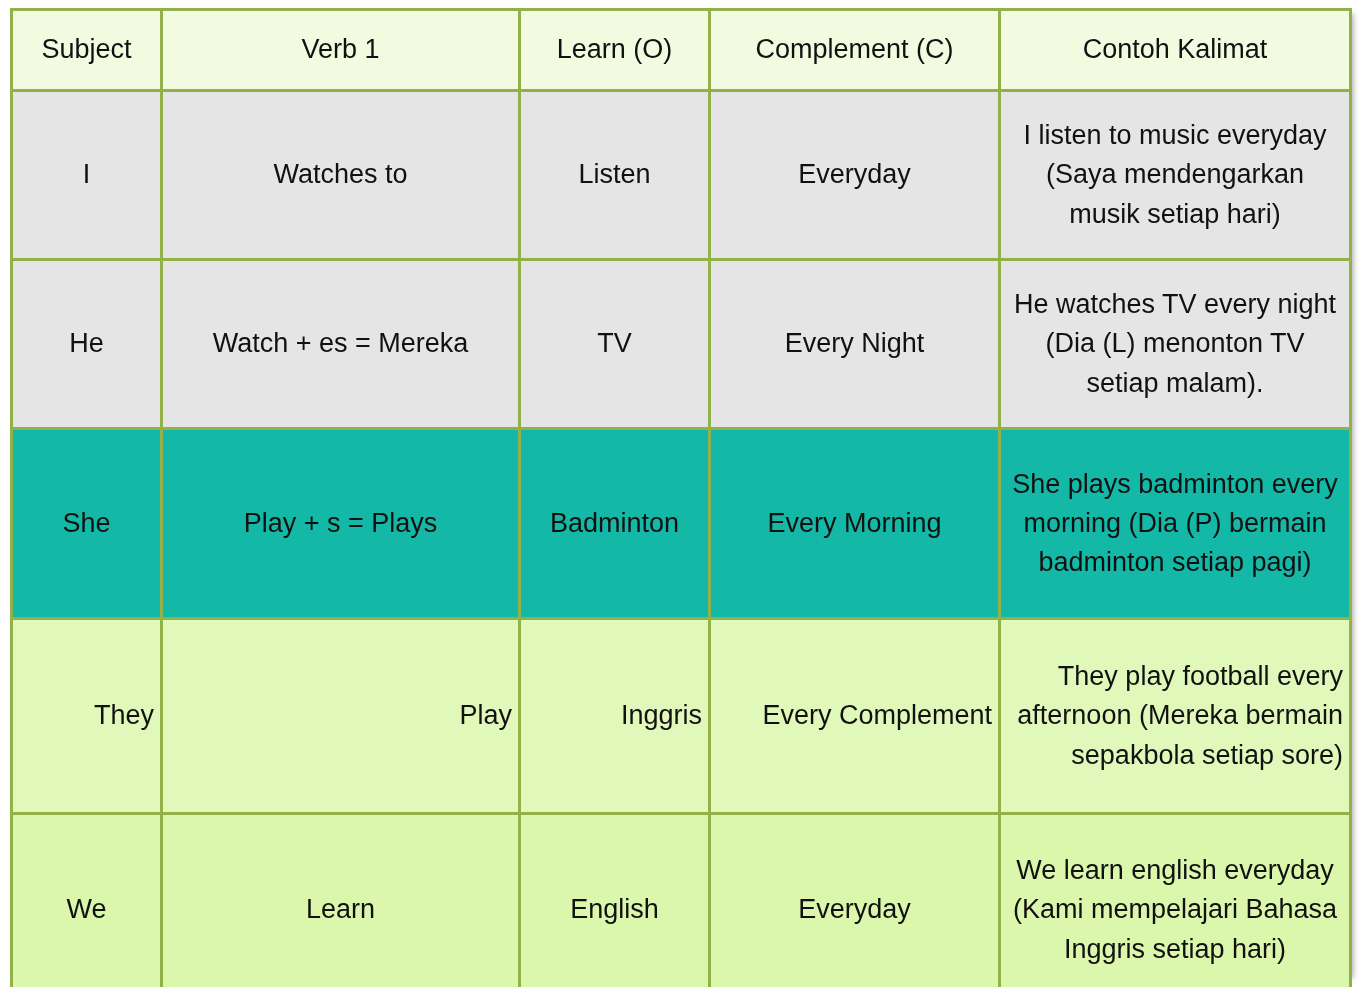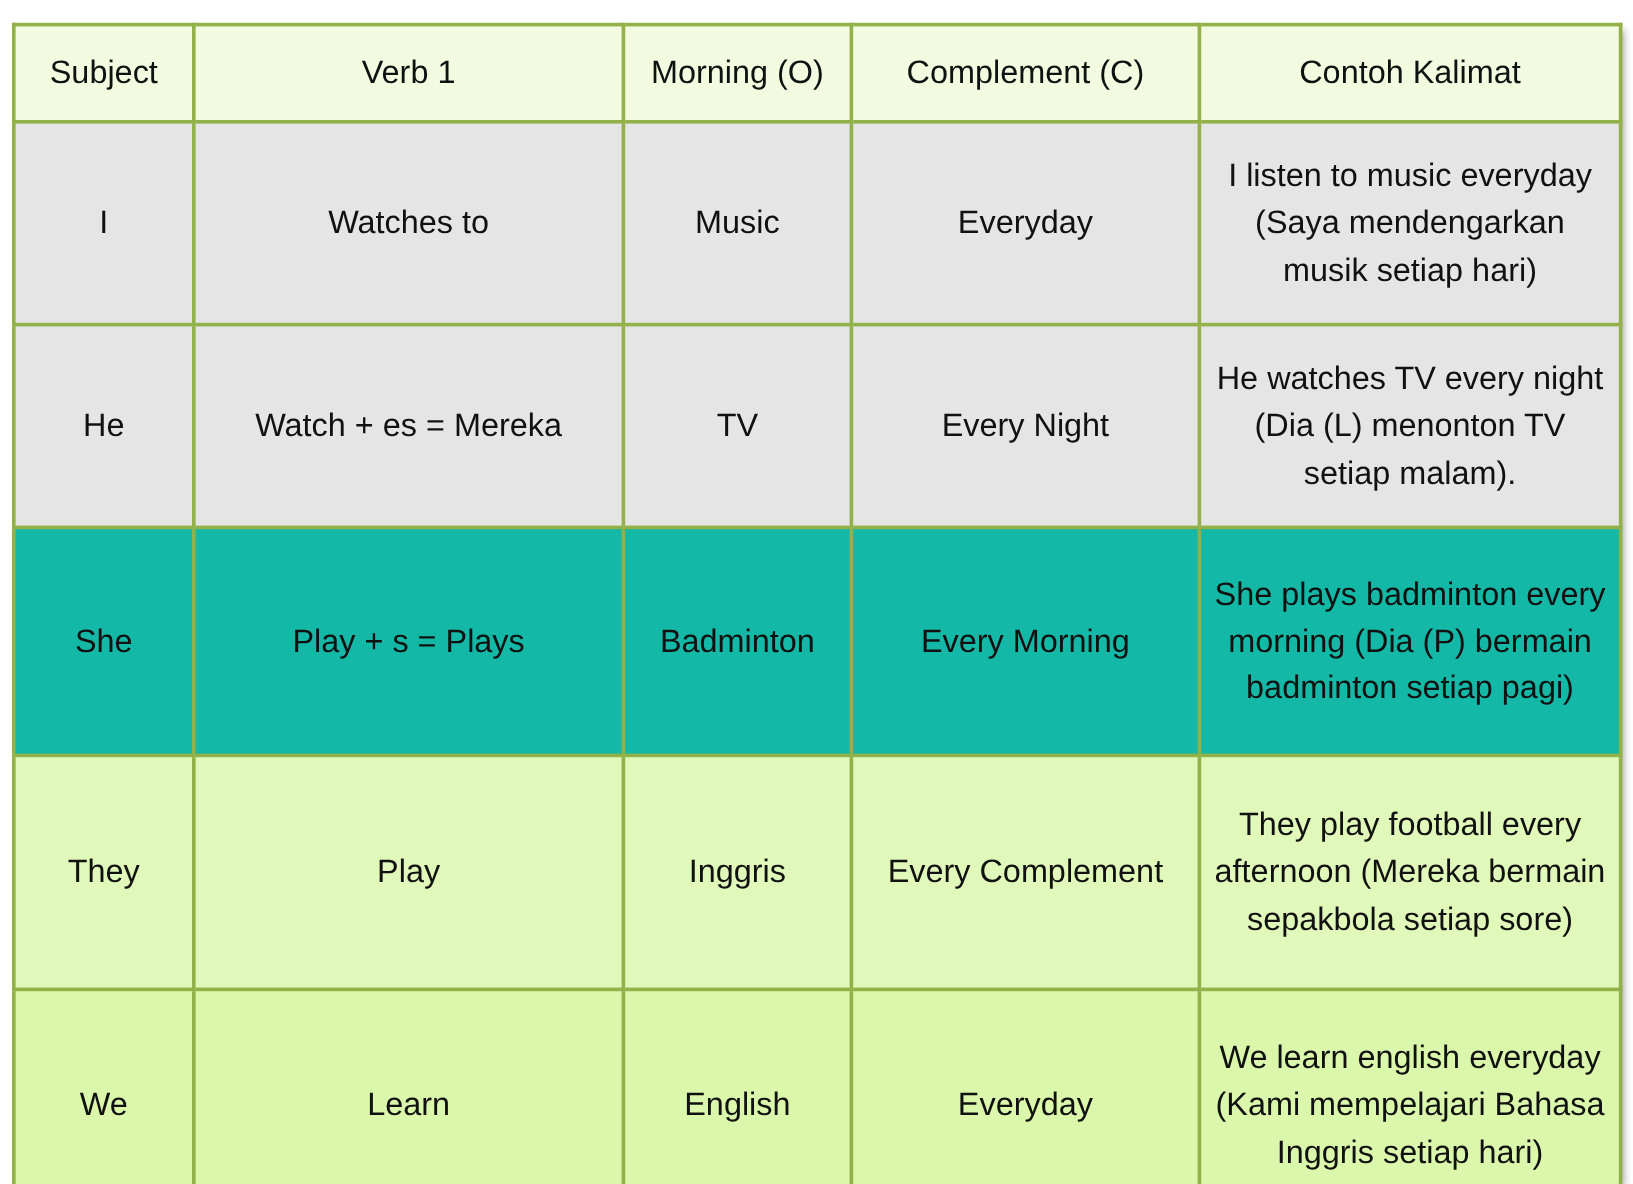--- a/index.html
+++ b/index.html
@@ -10,21 +10,21 @@
     width: 1361px;
     height: 987px;
     background: #ffffff;
     font-family: "Liberation Sans", sans-serif;
     overflow: hidden;
   }
 
   #table-wrap {
     position: absolute;
     left: 10px;
-    top: 19px;
+    top: 8px;
     width: 1339px;
     height: 966px;
     box-sizing: border-box;
     box-shadow: 5px 5px 6px -1px rgba(90,90,90,0.55);
   }
 
   table.grammar-table {
     width: 100%;
     height: 100%;
     border-collapse: collapse;
@@ -48,21 +48,21 @@
   col.c-verb       { width: 358px; }
   col.c-object     { width: 190px; }
   col.c-complement { width: 290px; }
   col.c-example    { width: 351px; }
 
   
   tr.row-head td { background: #f2fbe0; height: 78px; }
   tr.row-1    td { background: #e5e5e5; height: 166px; }
   tr.row-2    td { background: #e5e5e5; height: 166px; }
   tr.row-3    td { background: #14b8a6; height: 187px; }
-  tr.row-4    td { background: #e0f8b9; height: 192px; }
+  tr.row-4    td { background: #e0f8b9; height: 192px; text-align: right; }
   tr.row-5    td { background: #daf7ab; height: 190px; }
 
   td.example-cell {
     text-align: left;
     padding-left: 16px;
     padding-right: 14px;
     line-height: 1.55;
   }
 </style>
 </head>
@@ -74,30 +74,30 @@
       <col class="c-subject">
       <col class="c-verb">
       <col class="c-object">
       <col class="c-complement">
       <col class="c-example">
     </colgroup>
     <thead>
       <tr class="row-head">
         <td>Subject</td>
         <td>Verb 1</td>
-        <td>Morning (O)</td>
+        <td>Learn (O)</td>
         <td>Complement (C)</td>
         <td>Contoh Kalimat</td>
       </tr>
     </thead>
     <tbody>
       <tr class="row-1">
         <td>I</td>
         <td>Watches to</td>
-        <td>Music</td>
+        <td>Listen</td>
         <td>Everyday</td>
         <td class="example-cell">I listen to music everyday (Saya mendengarkan musik setiap hari)</td>
       </tr>
       <tr class="row-2">
         <td>He</td>
         <td>Watch + es = Mereka</td>
         <td>TV</td>
         <td>Every Night</td>
         <td class="example-cell">He watches TV every night (Dia (L) menonton TV setiap malam).</td>
       </tr>

